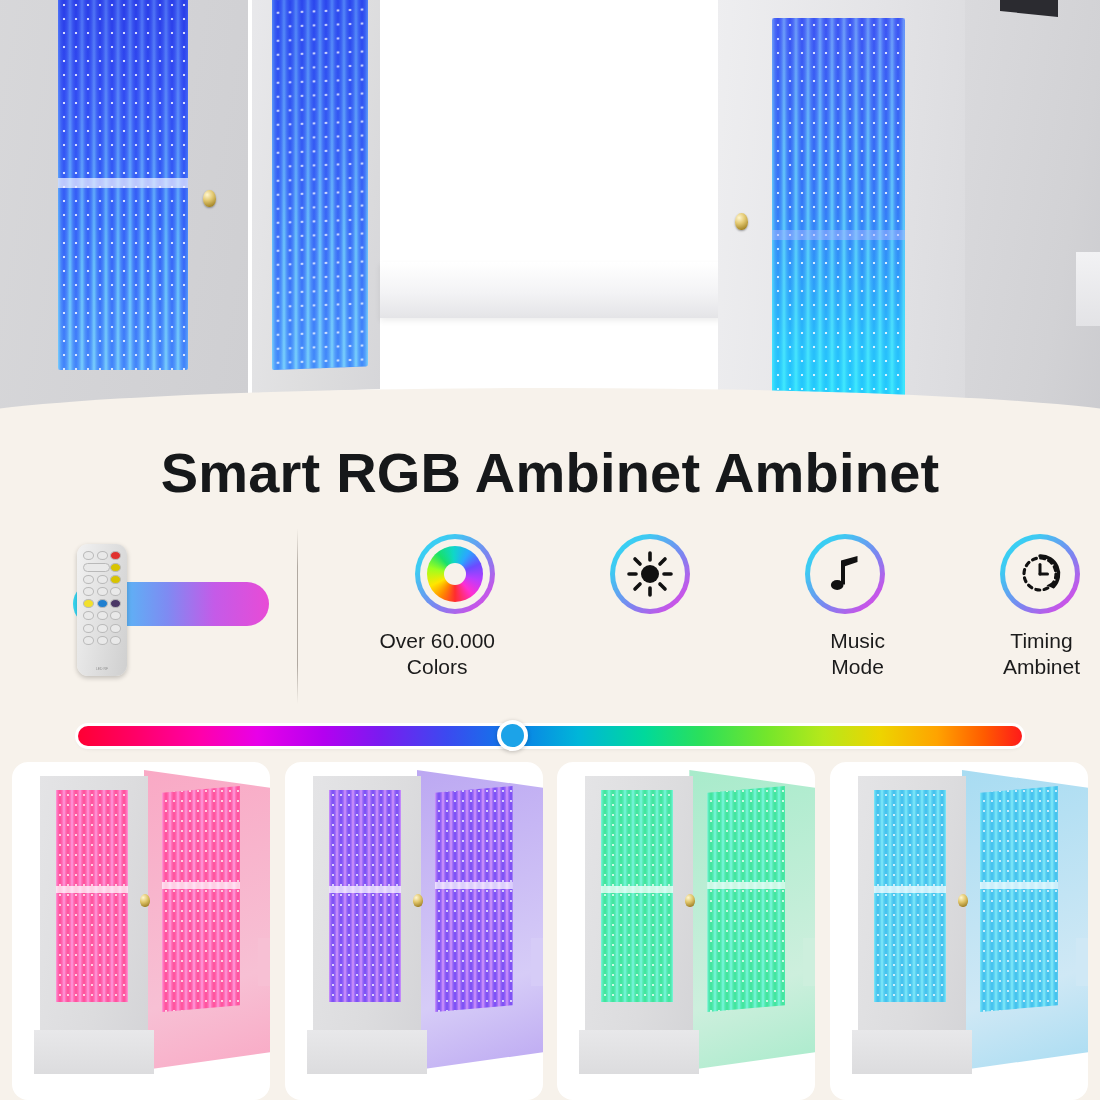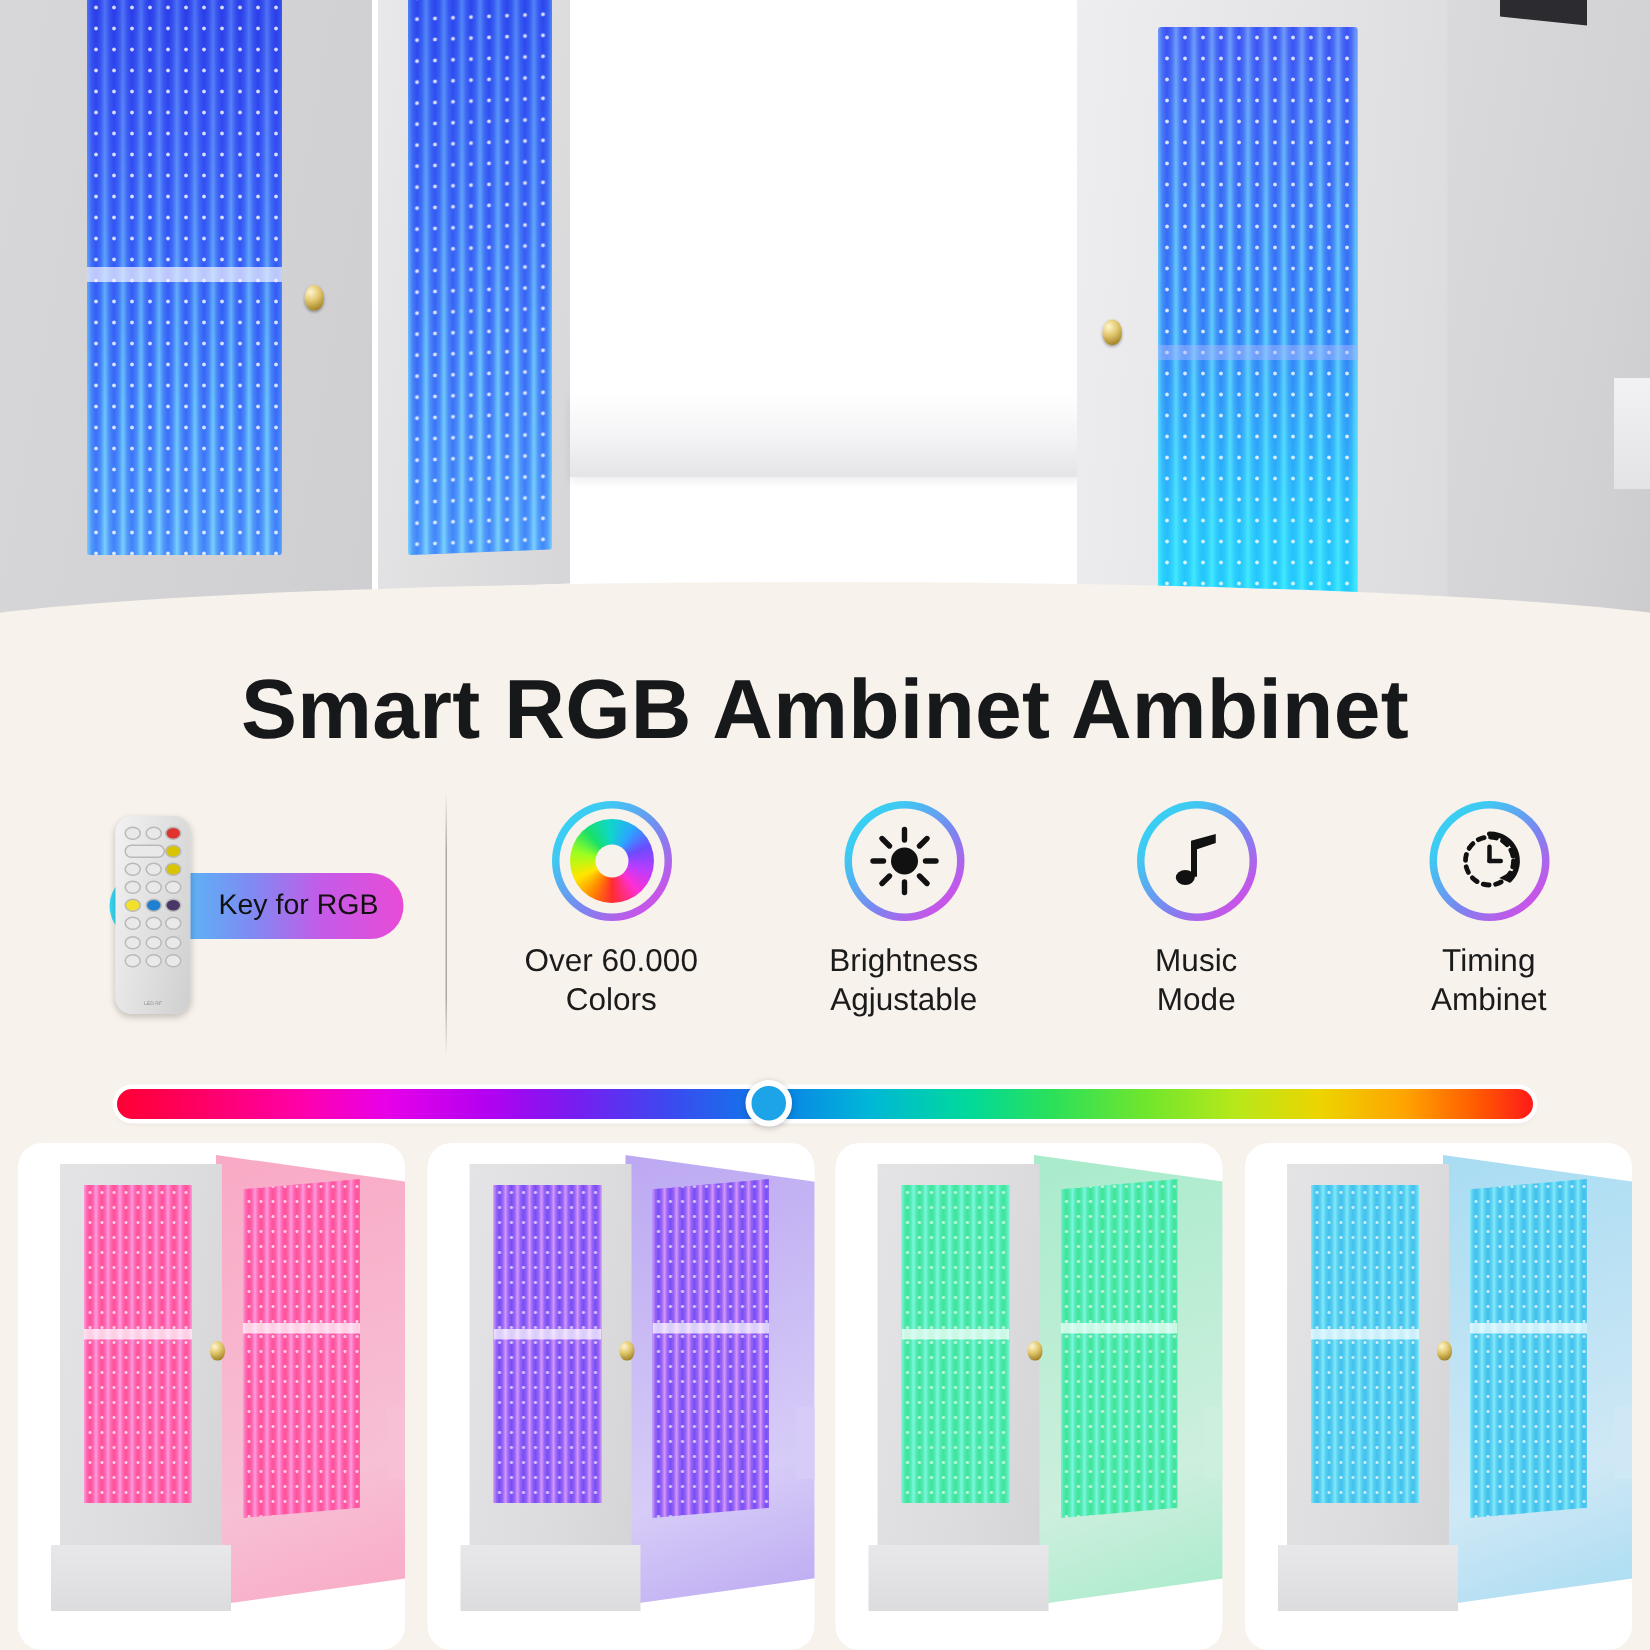--- a/index.html
+++ b/index.html
@@ -121,21 +121,21 @@
   .divider{
     position:absolute;left:297px;top:528px;width:1px;height:176px;
     background:linear-gradient(180deg,rgba(90,80,70,0) 0%,rgba(90,80,70,.45) 22%,rgba(90,80,70,.45) 78%,rgba(90,80,70,0) 100%);
   }
 
   
   .features{
     position:absolute;left:320px;top:534px;width:760px;height:175px;
     display:flex;justify-content:space-between;align-items:flex-start;
   }
-  .feat{width:175px;display:flex;flex-direction:column;align-items:center;}
+  .feat{width:175px;display:flex;flex-direction:column;align-items:flex-end;}
   .ring{
     width:80px;height:80px;border-radius:50%;
     background:linear-gradient(135deg,#2FD8F5 0%,#3FC9F2 25%,#7C84F0 58%,#C357E9 82%,#E24BDD 100%);
     display:flex;align-items:center;justify-content:center;
     position:relative;
   }
   .ring::after{
     content:"";position:absolute;left:5px;top:5px;right:5px;bottom:5px;
     border-radius:50%;background:#F7F2EB;
   }
@@ -256,21 +256,20 @@
     <div class="blacktab"></div>
     <div class="tabR"></div>
 
     <div class="curve"></div>
   </div>
 
   <div class="title">Smart RGB Ambinet Ambinet</div>
 
   <div class="remote-wrap">
     <div class="pill"></div>
-    <div class="pill-label">Key for RGB</div>
     <div class="remote">
       <div id="remote-buttons">
           <div class="rrow">
             <div class="rbtn" style="background: rgb(233, 233, 233);"></div>
             <div class="rbtn" style="background: rgb(233, 233, 233);"></div>
             <div class="rbtn" style="background: rgb(224, 50, 47);"></div>
           </div>
           <div class="rrow">
             <div class="rbtn wide" style="background: rgb(233, 233, 233);"></div>
             <div class="rbtn" style="background: rgb(216, 196, 0);"></div>
@@ -337,24 +336,20 @@
               <line x1="4" y1="25" x2="11" y2="25"></line>
               <line x1="39" y1="25" x2="46" y2="25"></line>
               <line x1="10" y1="10" x2="15" y2="15"></line>
               <line x1="35" y1="35" x2="40" y2="40"></line>
               <line x1="40" y1="10" x2="35" y2="15"></line>
               <line x1="15" y1="35" x2="10" y2="40"></line>
             </g>
           </svg>
         </div>
       </div>
-      <div class="flabel">
-        <div>Brightness</div>
-        <div>Agjustable</div>
-      </div>
     </div>
 
     <div class="feat">
       <div class="ring">
         <div class="inner">
           <svg width="46" height="46" viewBox="0 0 46 46" aria-hidden="true">
             <path d="M19 33.5 V9.5 L35.5 5 V11 L23 15.2 V33.5 Z" fill="#111"></path>
             <ellipse cx="15.2" cy="34" rx="6.3" ry="5" fill="#111"></ellipse>
           </svg>
         </div>

